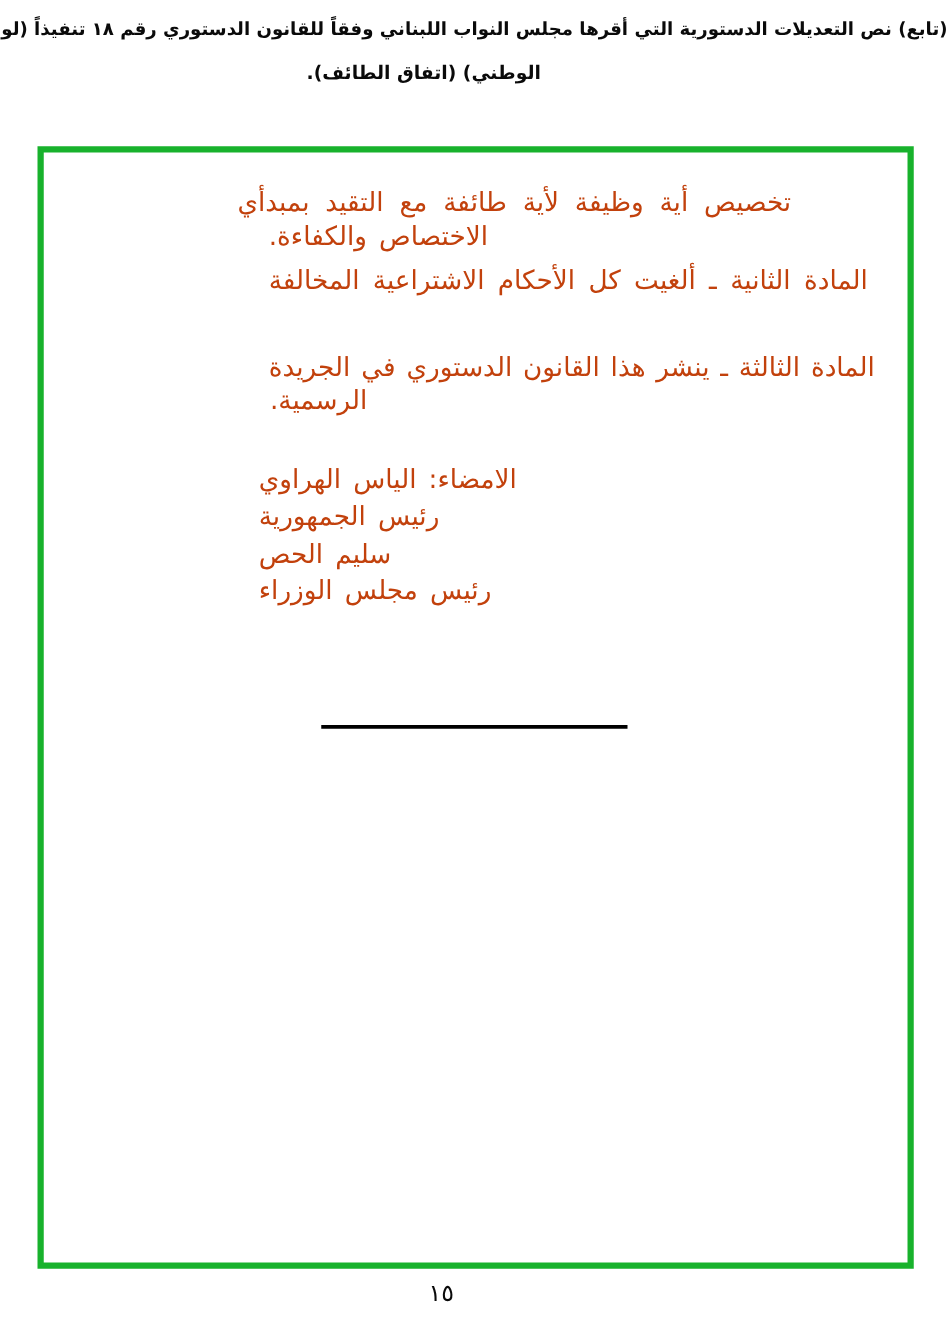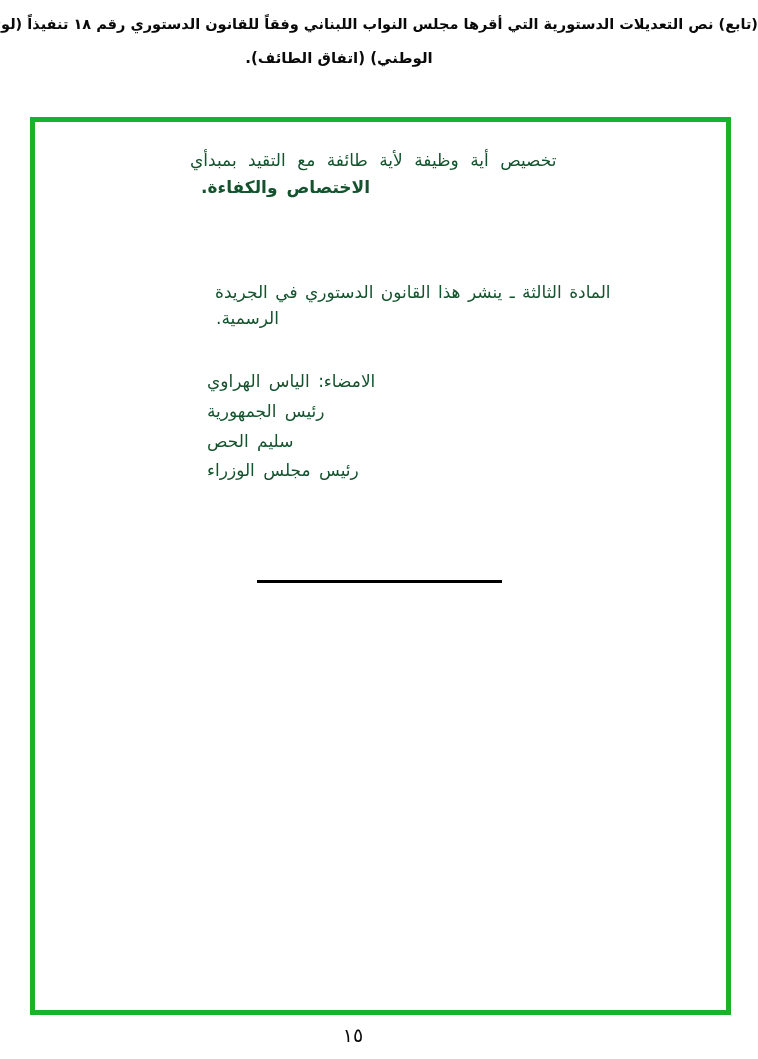--- a/index.html
+++ b/index.html
@@ -63,27 +63,27 @@
     height: 888px;
     border: 5px solid #18b22c;
     background: #ffffff;
     box-sizing: content-box;
   }
 
   
   .doc-line {
     position: absolute;
     direction: rtl;
-    font-size: 17px;
+    font-size: 21px;
     white-space: nowrap;
     word-spacing: 3px;
-    color: #14532d;
+    color: #c2410c;
   }
   .l0  { top: 150px; left: 190px; word-spacing: 6px; }
-  .l1  { top: 177px; left: 201px; font-weight: bold; }
+  .l1  { top: 177px; left: 215px; }
   .l2  { top: 212px; left: 215px; word-spacing: 4px; }
   .l3  { top: 249px; left: 215px; }
   .l4  { top: 282px; left: 215px; word-spacing: 2px; }
   .l5  { top: 308px; left: 216px; }
   .l6  { top: 341px; left: 205px; }
   .l7  { top: 371px; left: 207px; }
   .l8  { top: 401px; left: 207px; }
   .l9  { top: 431px; left: 207px; }
   .l10 { top: 460px; left: 207px; }
 
@@ -117,20 +117,21 @@
 
   <div class="header-line1">(تابع) نص التعديلات الدستورية التي أقرها مجلس النواب اللبناني وفقاً للقانون الدستوري رقم ١٨ تنفيذاً (لوثيقة الوفاق</div>
 
   <div class="header-line2">الوطني) (اتفاق الطائف).</div>
 
 
   <div class="frame" style="border-color: rgb(24, 178, 44);"></div>
 
   <div class="doc-line l0">تخصيص أية وظيفة لأية طائفة مع التقيد بمبدأي</div>
   <div class="doc-line l1">الاختصاص والكفاءة.</div>
+  <div class="doc-line l2">المادة الثانية ـ ألغيت كل الأحكام الاشتراعية المخالفة</div>
   <div class="doc-line l4">المادة الثالثة ـ ينشر هذا القانون الدستوري في الجريدة</div>
   <div class="doc-line l5">الرسمية.</div>
   <div class="doc-line l7">الامضاء: الياس الهراوي</div>
   <div class="doc-line l8">رئيس الجمهورية</div>
   <div class="doc-line l9">سليم الحص</div>
   <div class="doc-line l10">رئيس مجلس الوزراء</div>
 
   <div class="divider"></div>
 
   <div class="page-number">١٥</div>

